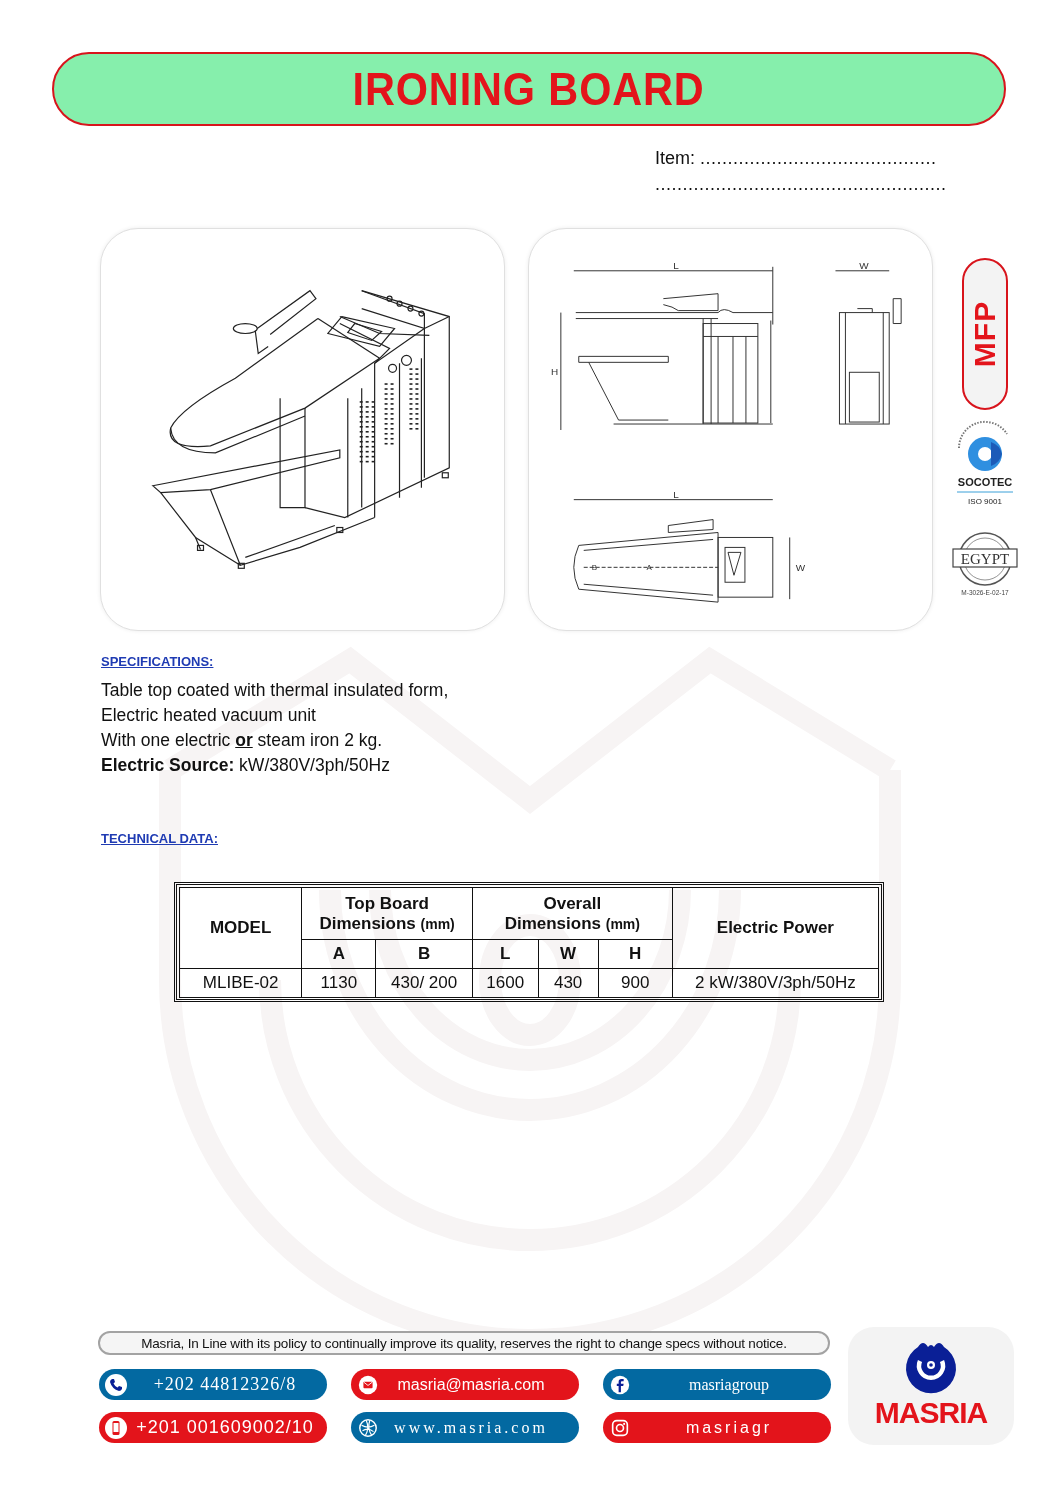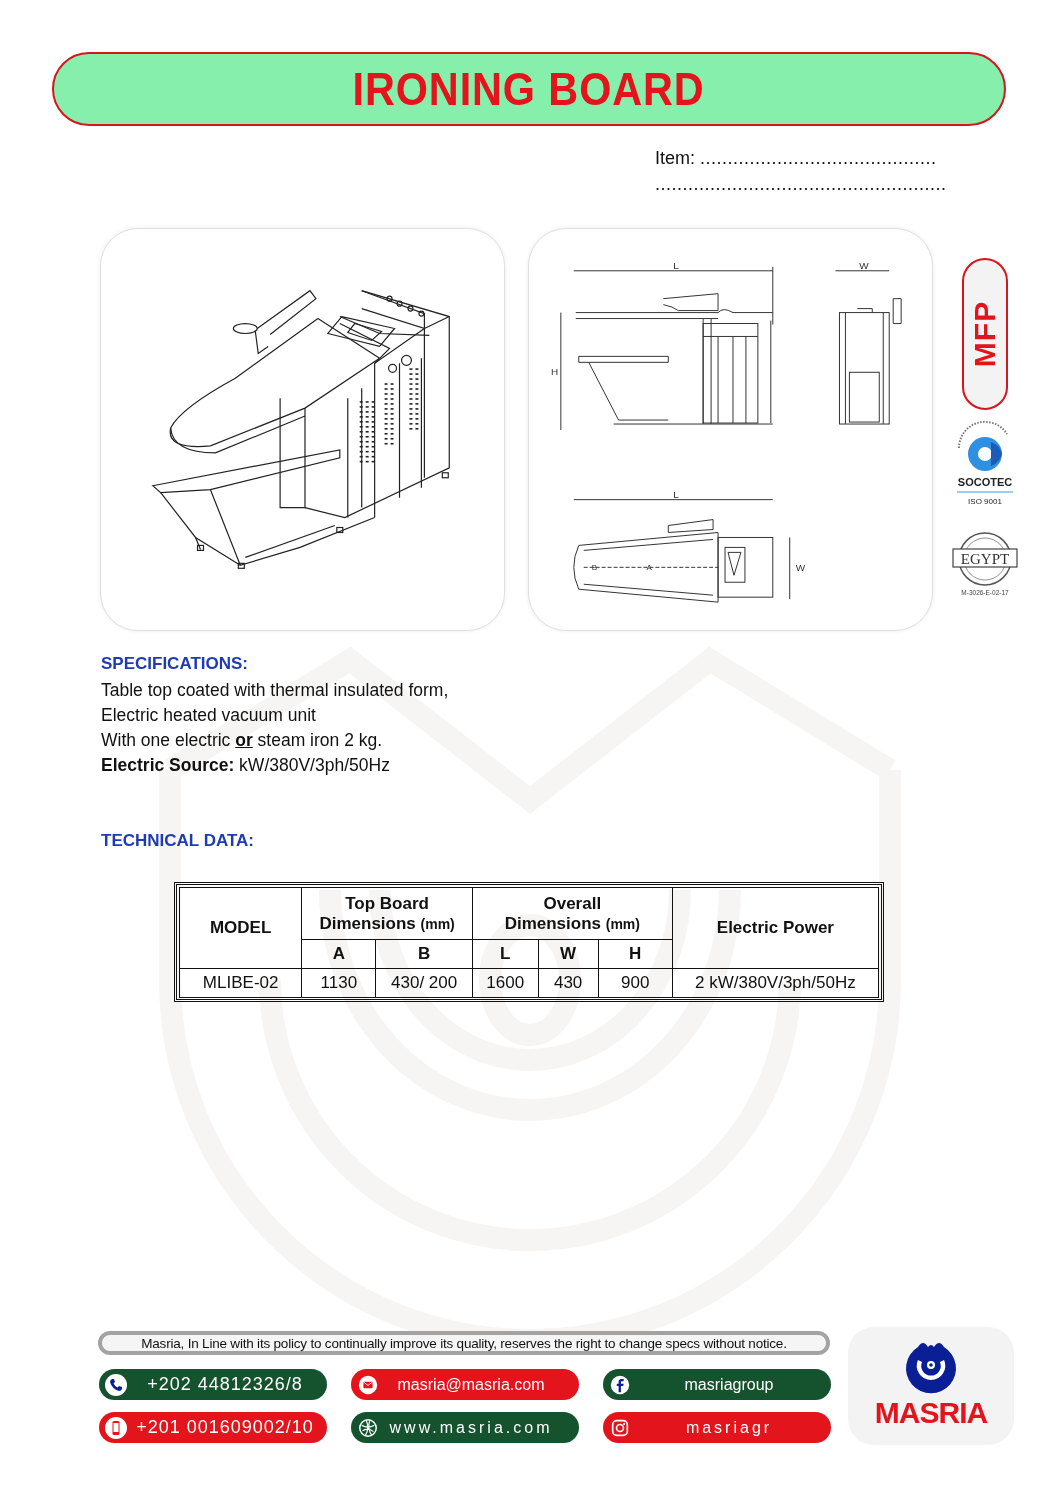--- a/index.html
+++ b/index.html
@@ -36,52 +36,52 @@
     position: absolute; left: 962px; top: 258px; width: 46px; height: 152px;
     border: 2px solid #d8141c; border-radius: 23px; background: #f3f3f3;
     display: flex; align-items: center; justify-content: center;
   }
   .mfp-badge span { transform: rotate(-90deg); font-weight: bold; font-size: 30px; color: #e3141b; letter-spacing: 1px; }
 
   .socotec { position: absolute; left: 945px; top: 420px; width: 80px; height: 96px; }
   .egypt { position: absolute; left: 945px; top: 525px; width: 80px; height: 75px; }
 
   .section-heading {
-    position: absolute; left: 101px; font-weight: bold; font-size: 17px; color: #1f3bb3;
-    font-family: "Liberation Sans", sans-serif;
+    position: absolute; left: 101px; font-weight: bold; font-size: 13px; color: #1f3bb3;
+    text-decoration: underline; font-family: "Liberation Sans", sans-serif;
   }
   .spec-heading { top: 654px; }
   .tech-heading { top: 831px; }
 
   .spec-lines { position: absolute; left: 101px; top: 678px; font-size: 17.5px; line-height: 25px; color: #111; }
   .spec-lines b { font-weight: bold; }
   .spec-lines u { font-weight: bold; }
 
   .tech-table-wrap {
     position: absolute; left: 174px; top: 882px; width: 710px; height: 120px;
     border: 3px double #111; padding: 2px;
   }
   table.tech { width: 100%; height: 100%; border-collapse: collapse; font-size: 17px; }
   table.tech td, table.tech th { border: 1.5px solid #111; text-align: center; vertical-align: middle; padding: 0 2px; }
   table.tech th { font-weight: bold; }
   table.tech th small { font-weight: bold; font-size: 14px; }
   table.tech td { font-weight: normal; }
 
   .disclaimer {
     position: absolute; left: 98px; top: 1331px; width: 732px; height: 24px;
-    border: 4px solid #a3a3a3; border-radius: 12px; background: #f5f5f5;
+    border: 2px solid #a3a3a3; border-radius: 12px; background: #f5f5f5;
     display: flex; align-items: center; justify-content: center;
     font-size: 13.5px; color: #111; white-space: nowrap; letter-spacing: -0.2px;
   }
 
   .pill {
     position: absolute; height: 31px; width: 228px; border-radius: 16px;
     display: flex; align-items: center; color: #fff; font-size: 16px; white-space: nowrap;
   }
-  .pill.blue { background: #14532d; }
+  .pill.blue { background: #0369a1; font-family: Liberation Serif, serif; }
   .pill.red { background: #e3141b; }
   .pill .ico { width: 26px; height: 26px; margin-left: 4px; flex: none; display: flex; align-items: center; justify-content: center; }
   .pill .txt { flex: 1; text-align: center; padding-right: 18px; }
   .pill.spaced .txt { letter-spacing: 3px; }
   .col1 { left: 99px; }
   .col2 { left: 351px; }
   .col3 { left: 603px; gap: 12px; }
   .row1 { top: 1369px; }
   .row2 { top: 1412px; }
   .col1 .txt { font-size: 18px; letter-spacing: 1px; padding-right: 6px; }

